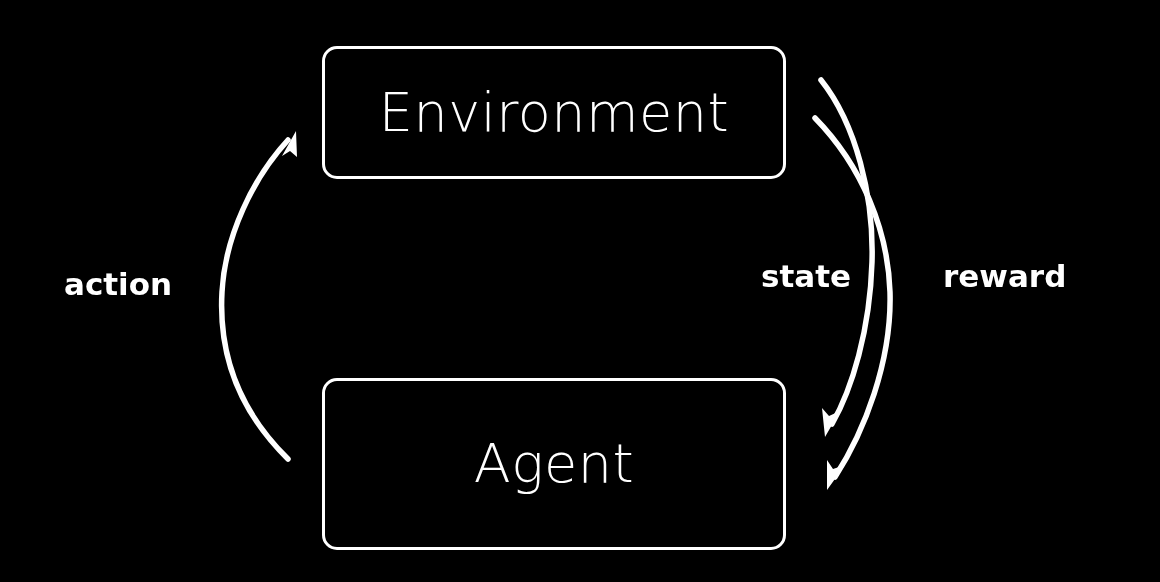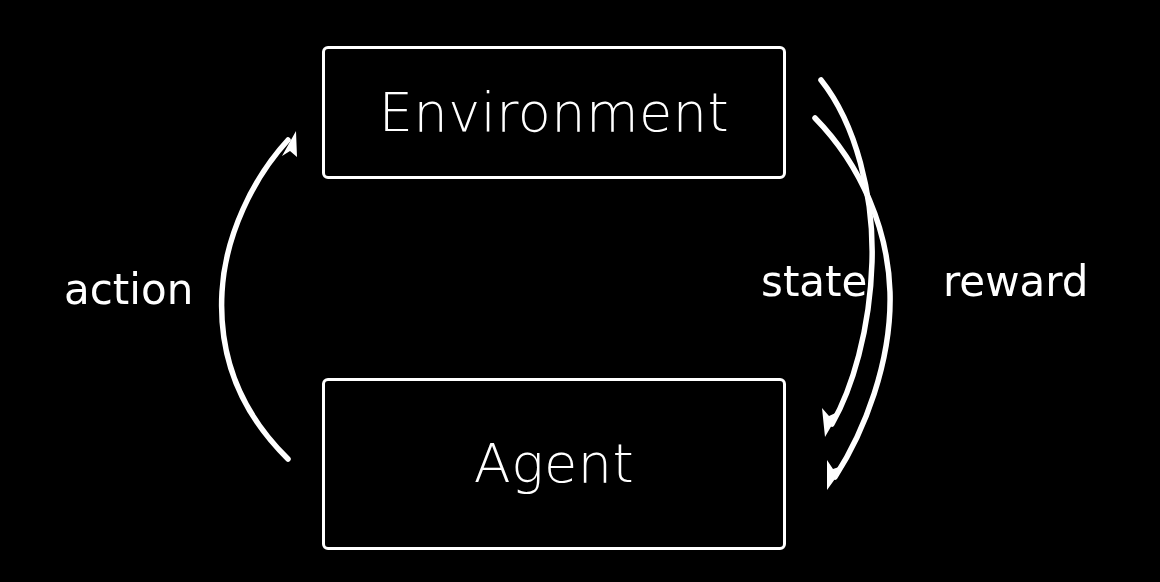--- a/index.html
+++ b/index.html
@@ -15,21 +15,21 @@
     position: relative;
     width: 1160px;
     height: 582px;
     background: #000000;
     overflow: hidden;
   }
   .node-box {
     position: absolute;
     box-sizing: border-box;
     border: 3px solid #ffffff;
-    border-radius: 6px;
+    border-radius: 15px;
     background: #000000;
     display: flex;
     align-items: center;
     justify-content: center;
   }
   #box-environment {
     left: 322px;
     top: 46px;
     width: 464px;
     height: 133px;
@@ -47,22 +47,22 @@
     font-size: 54px;
     line-height: 1;
     letter-spacing: 0.5px;
     white-space: nowrap;
     -webkit-font-smoothing: antialiased;
   }
   .edge-label {
     position: absolute;
     color: #ffffff;
     font-family: "DejaVu Sans", "Liberation Sans", sans-serif;
-    font-weight: 400;
-    font-size: 42px;
+    font-weight: 700;
+    font-size: 31px;
     line-height: 1;
     white-space: nowrap;
   }
   #label-action {
     left: 64px;
     top: 269px;
   }
   #label-state {
     left: 761px;
     top: 261px;

